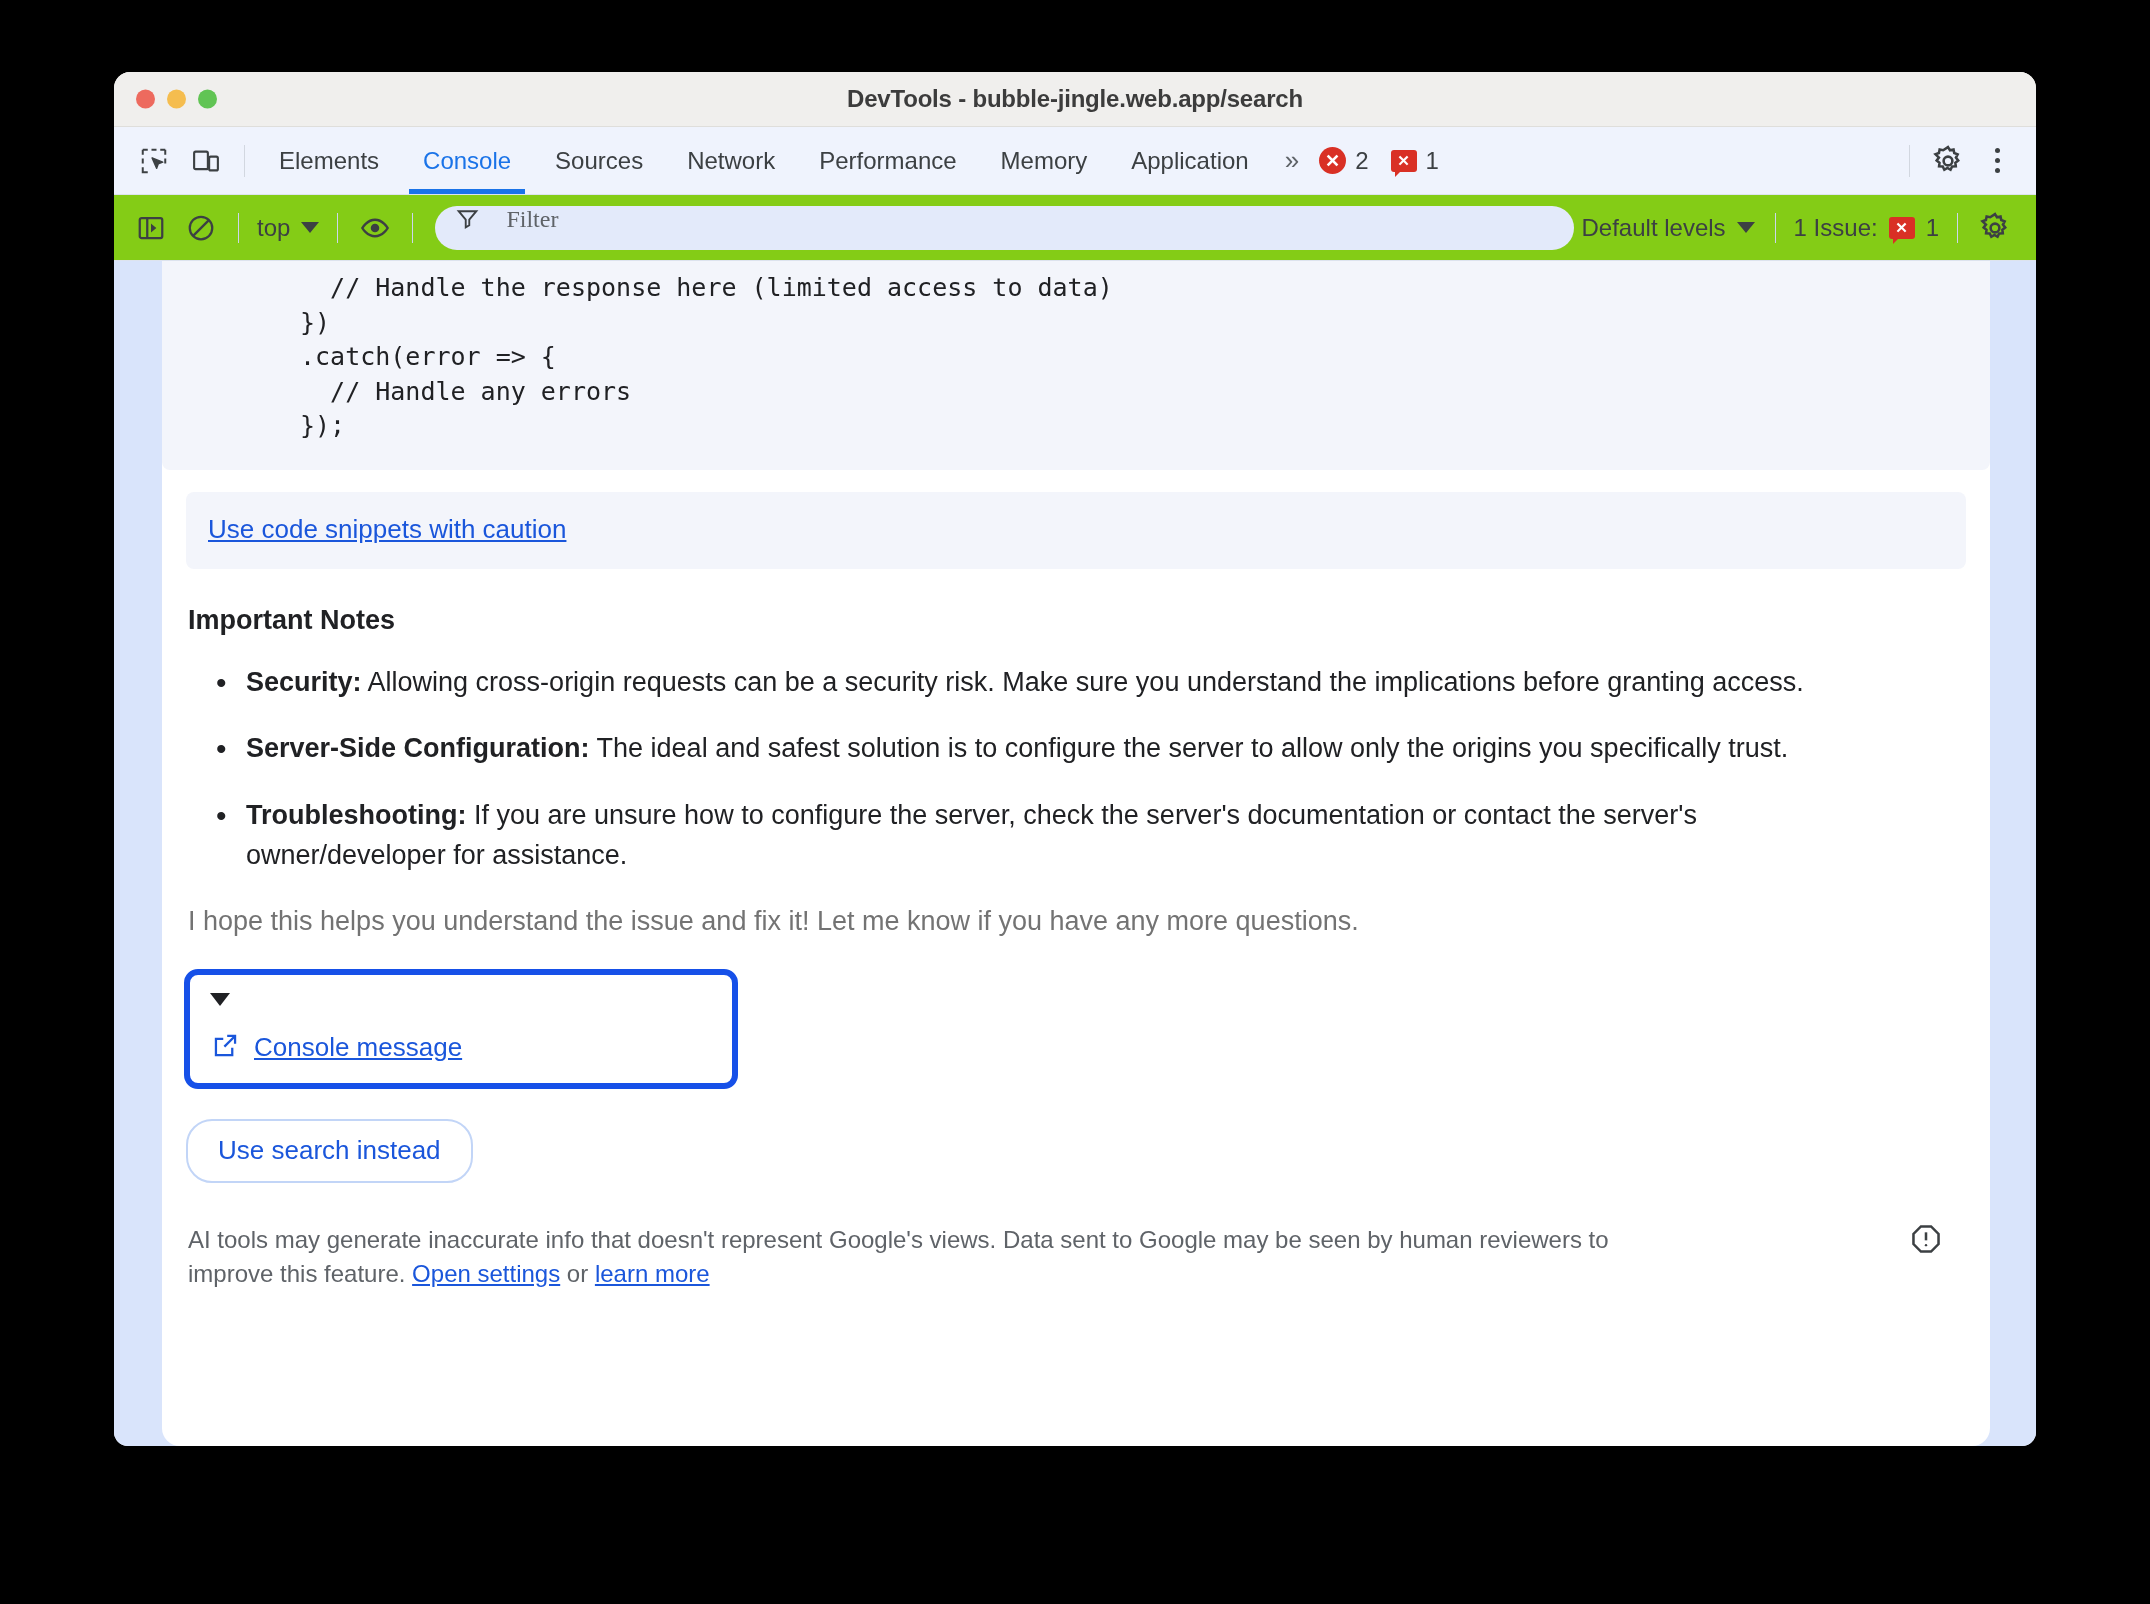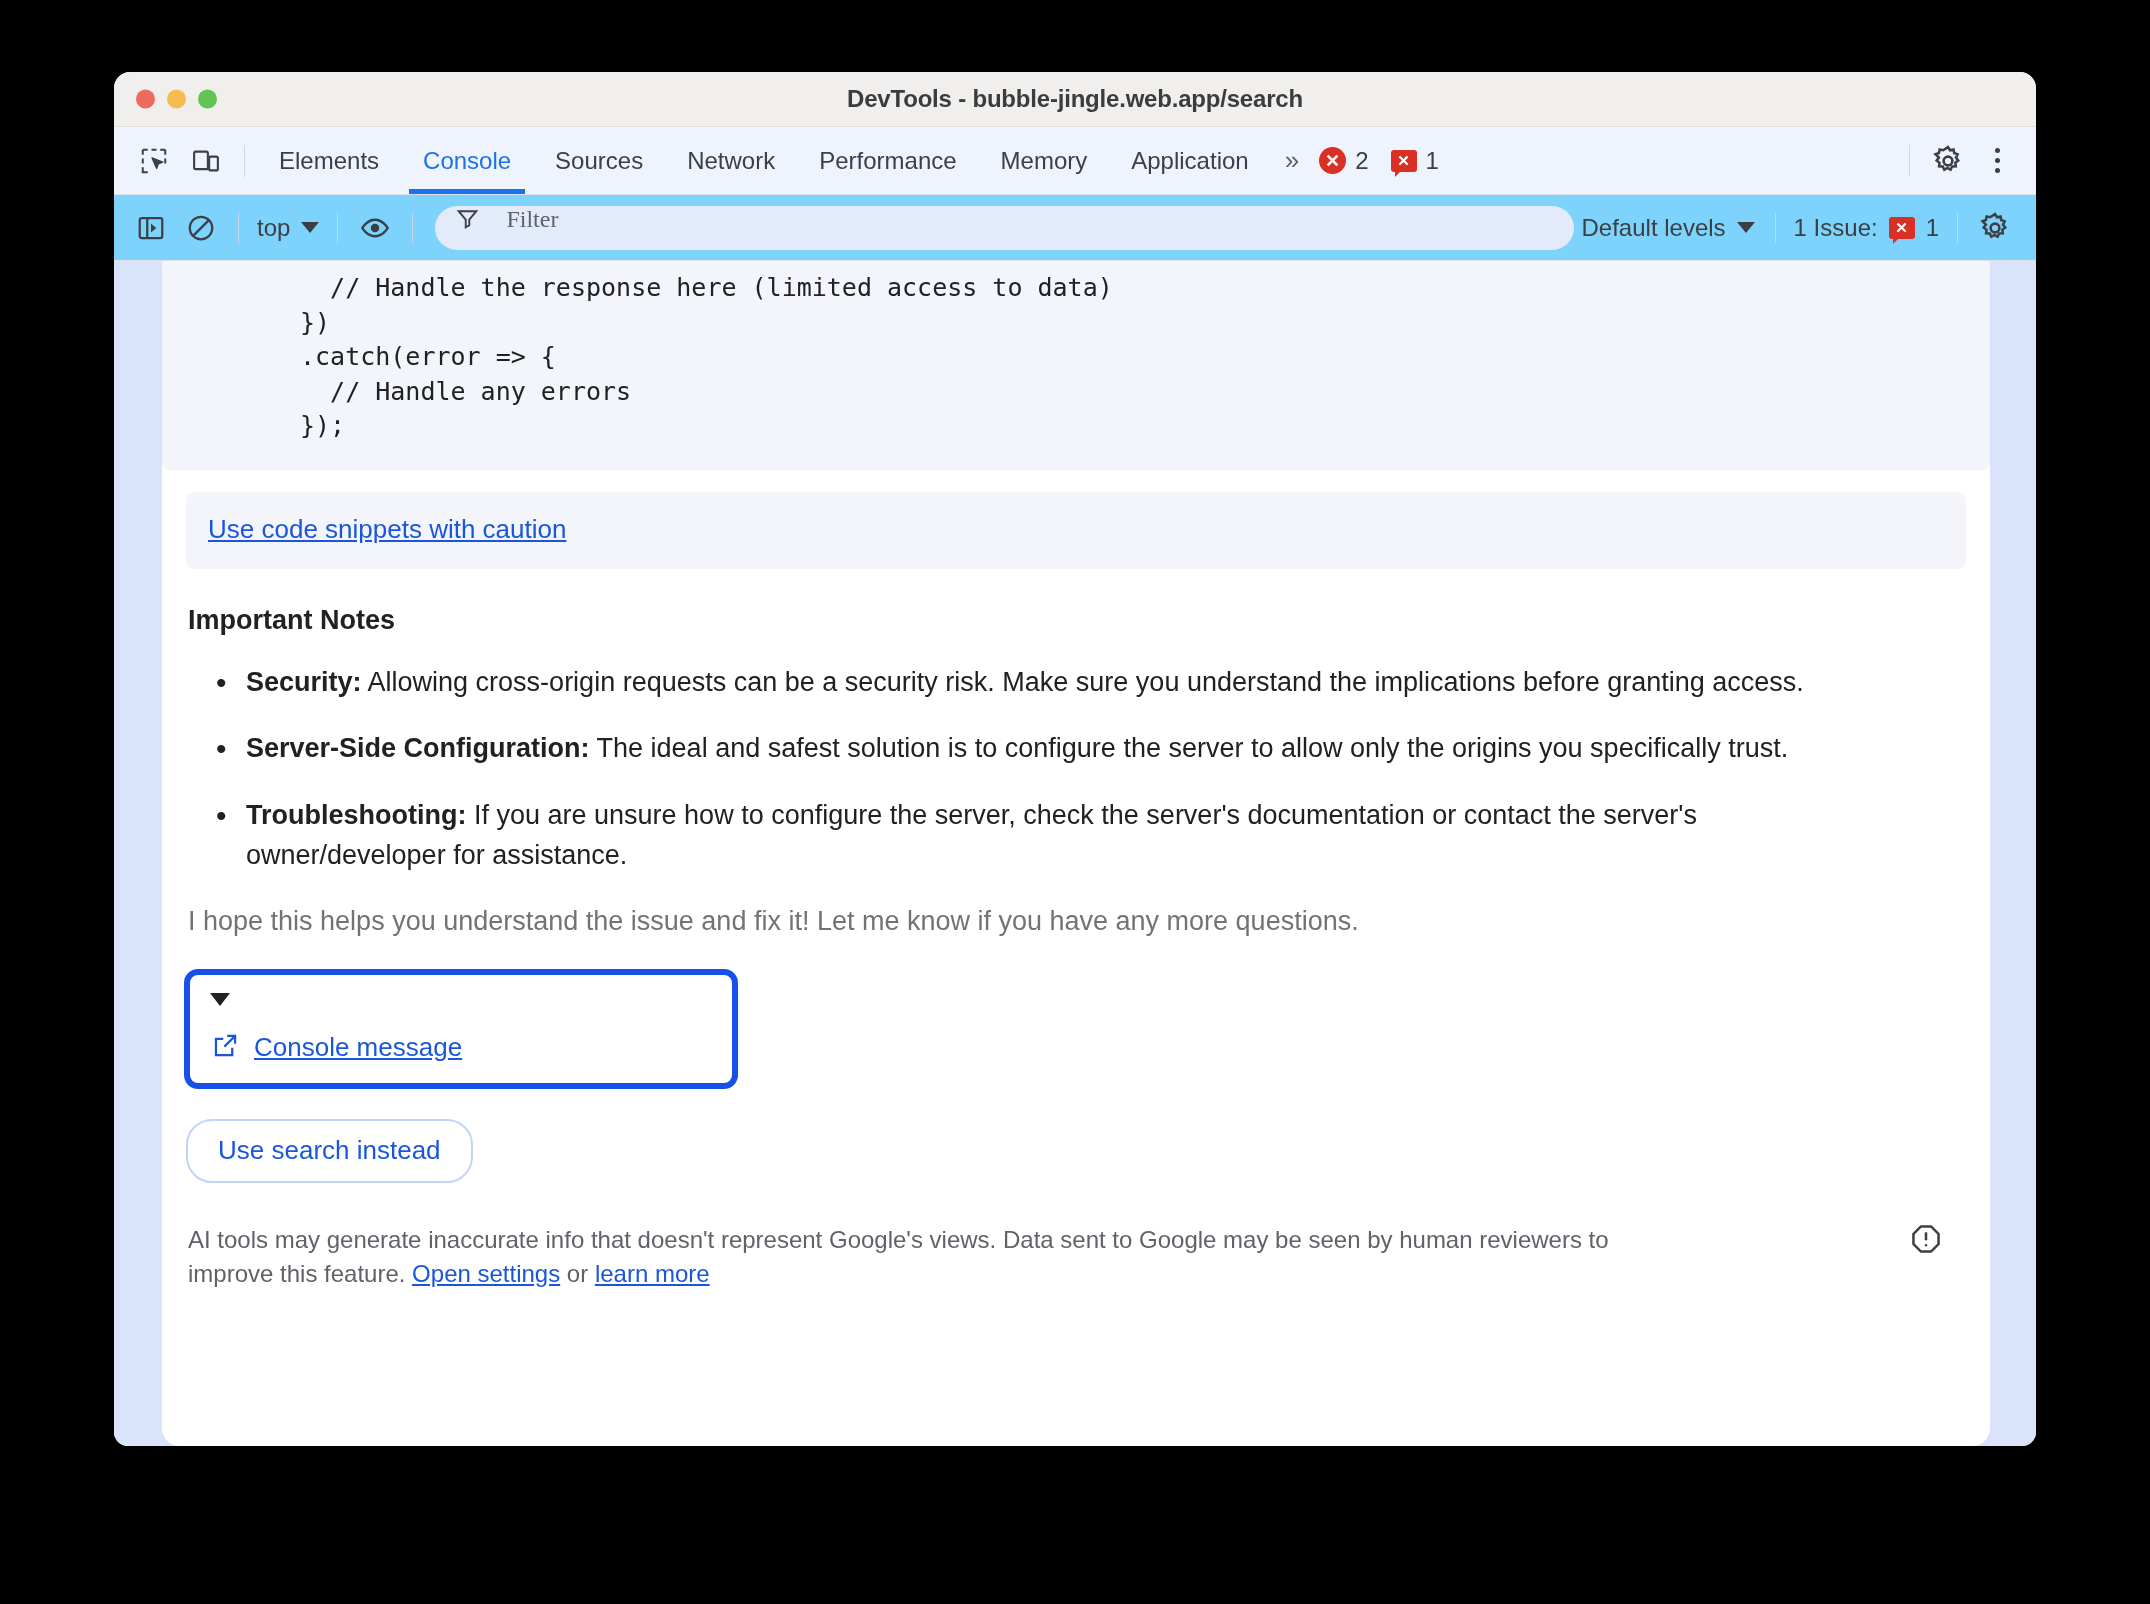--- a/index.html
+++ b/index.html
@@ -138,21 +138,21 @@
     align-items: center; justify-content: center;
     gap: 5px;
   }
   .kebab i { width: 5px; height: 5px; border-radius: 50%; background: #3c4043; display:block; }
 
   
   .consolebar {
     display: flex;
     align-items: center;
     height: 66px;
-    background: #7dd3fc;
+    background: #84cc16;
     border-bottom: 1px solid #dde3ee;
     padding: 0 16px 0 12px;
   }
   .cb-icon {
     width: 50px; height: 50px;
     display: flex; align-items: center; justify-content: center;
     color: #3c4043;
     flex: none;
   }
   .cb-sep { width: 1px; height: 30px; background: #ccd6ee; margin: 0 12px; flex: none; }

